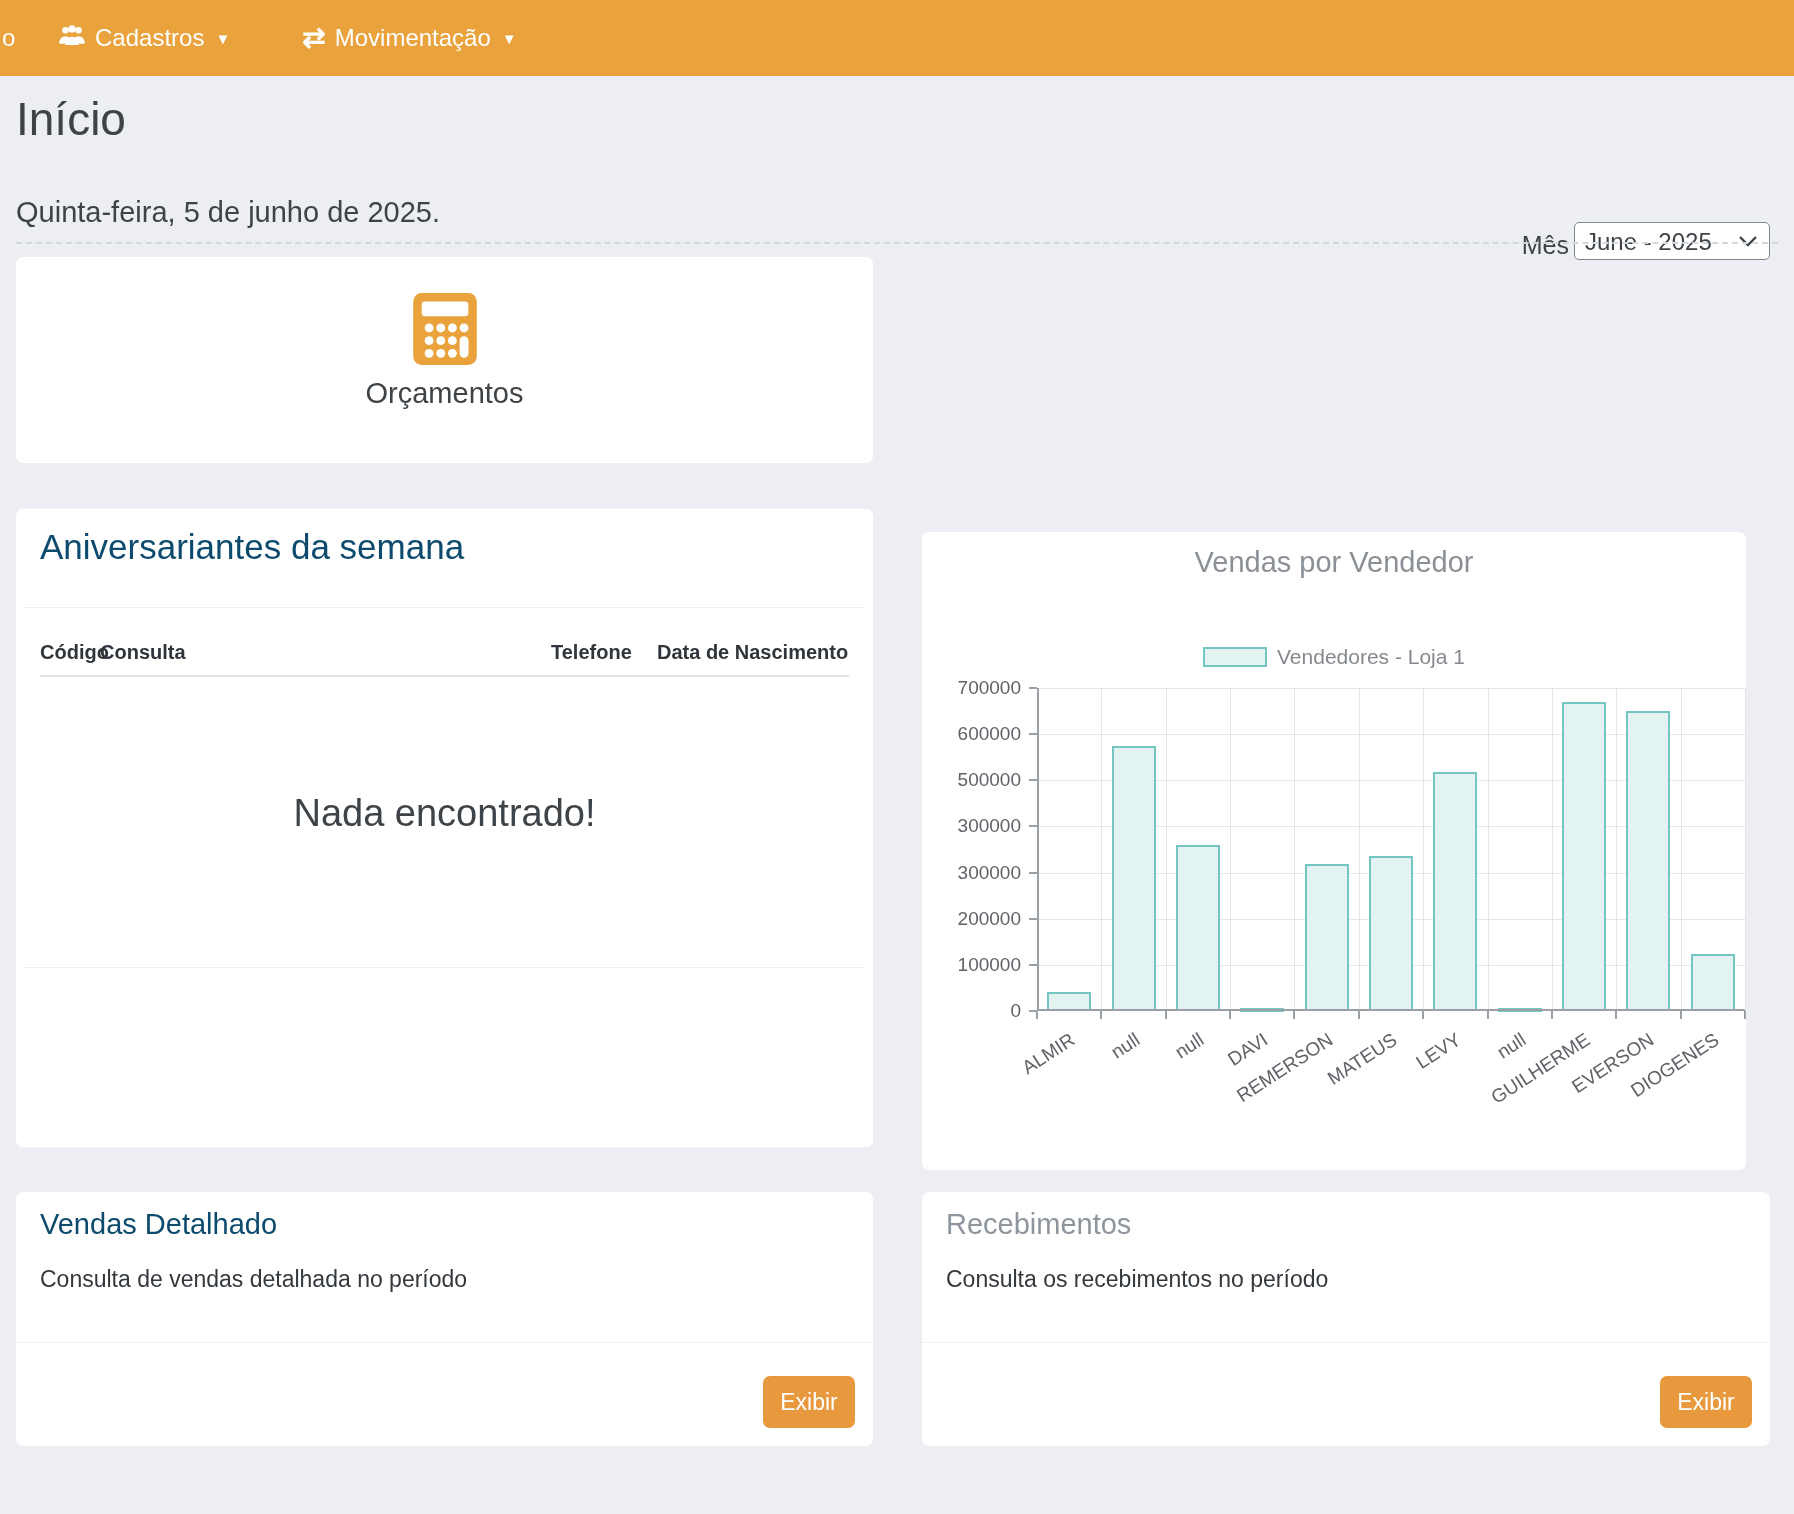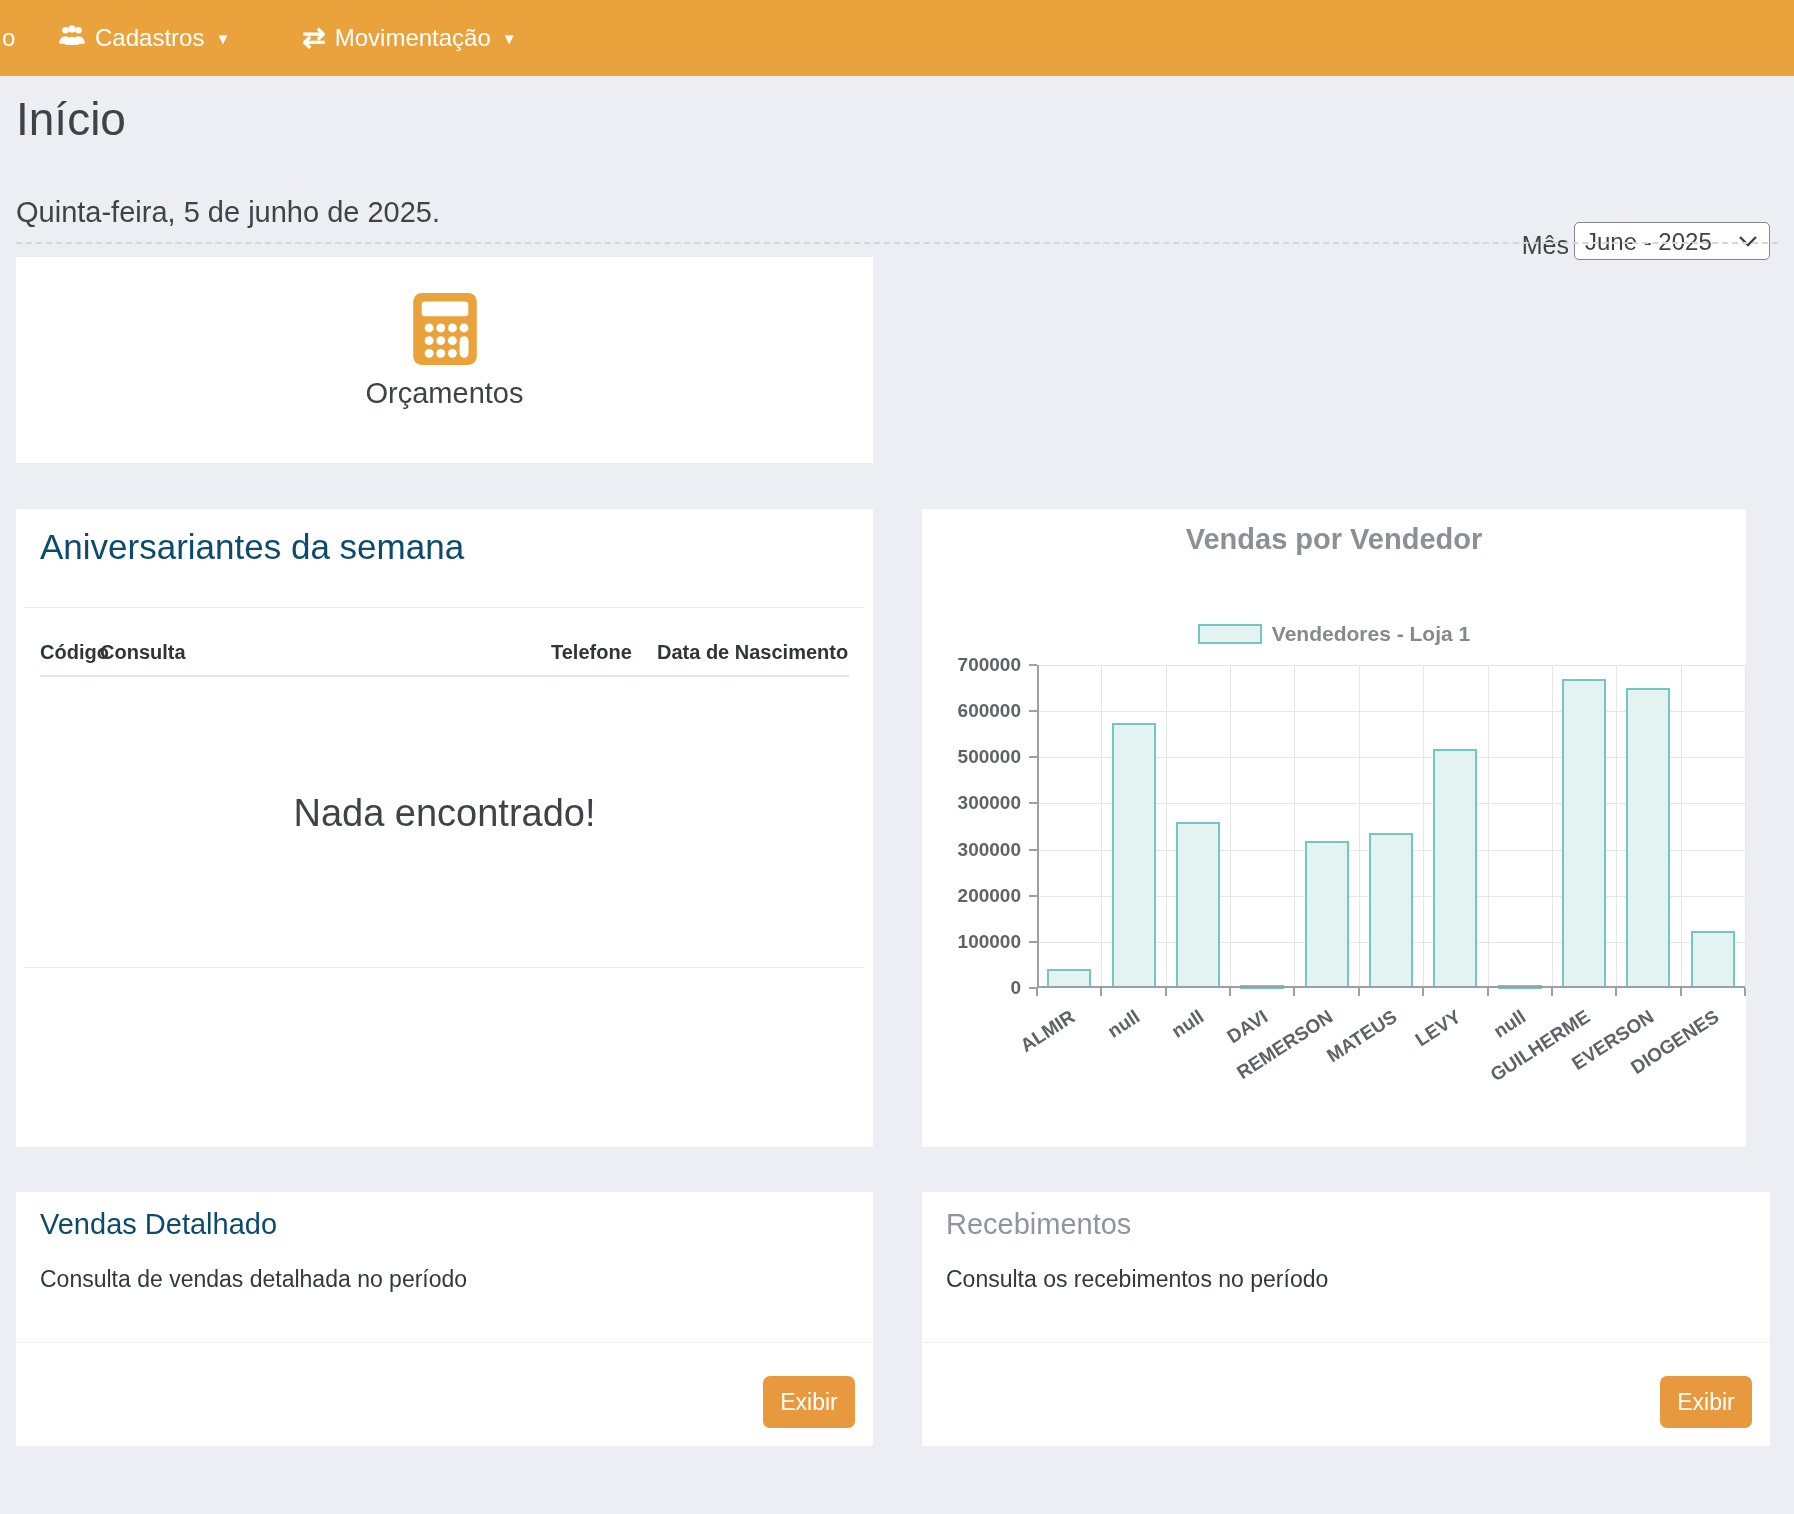--- a/index.html
+++ b/index.html
@@ -43,41 +43,41 @@
   .month-select-wrap { position:relative; }
   .month-select {
     appearance:none; -webkit-appearance:none;
     width:196px; height:38px; background:#fff; color:#3e4348;
     border:1px solid #81868c; border-radius:5px; font-family:inherit; font-size:24px;
     padding:0 40px 0 10px; cursor:pointer;
   }
   .select-chevron { position:absolute; right:12px; top:12px; pointer-events:none; }
 
   
-  .card { position:absolute; background:#fff; border-radius:1px; }
+  .card { position:absolute; background:#fff; border-radius:7px; }
   .card-orcamentos { left:16px; top:257px; width:857px; height:206px; cursor:pointer; }
   .calc-icon { position:absolute; left:50%; top:36px; transform:translateX(-50%); }
   .orcamentos-label { position:absolute; left:0; right:0; top:120px; text-align:center; font-size:29px; color:#3e4348; }
 
   .card-birthdays { left:16px; top:509px; width:857px; height:638px; }
   .bcard-title { position:absolute; left:24px; top:18px; font-size:35px; color:#0c4a6e; }
   .bcard-divider1 { position:absolute; left:8px; right:8px; top:98px; border-top:1px solid #eceef0; }
   .bcard-headrow {
     position:absolute; left:24px; right:24px; top:120px; height:48px;
     display:flex; align-items:center; border-bottom:2px solid #e2e5e8;
     font-size:20px; font-weight:bold; color:#2f353a;
   }
   .col-codigo { width:60px; }
   .col-cliente { flex:1; }
   .col-telefone { width:88px; }
   .col-nascimento { width:192px; margin-left:18px; }
   .empty-msg { position:absolute; left:0; right:0; top:283px; text-align:center; font-size:38px; color:#3e4348; }
   .bcard-divider2 { position:absolute; left:8px; right:8px; top:458px; border-top:1px solid #eceef0; }
 
-  .card-chart { left:922px; top:509px; width:824px; height:638px;font-weight:bold; }
+  .card-chart { left:922px; top:532px; width:824px; height:638px; }
   .chart-title { position:absolute; left:0; right:0; top:14px; text-align:center; font-size:29px; color:#8a9096; }
   .chart-legend { position:absolute; left:0; right:0; top:113px; display:flex; justify-content:center; align-items:center; gap:10px; }
   .legend-swatch { width:64px; height:20px; background:#e3f3f1; border:2px solid #74c6c2; }
   .legend-label { font-size:21px; color:#85898e; }
   .chart-canvas { position:absolute; left:0; top:0; width:100%; height:100%; }
   .grid-h { position:absolute; height:1px; background:#e4e6e8; }
   .grid-v { position:absolute; width:1px; background:#e4e6e8; }
   .tick-y { position:absolute; height:2px; background:#9aa0a5; }
   .tick-x { position:absolute; width:2px; background:#9aa0a5; }
   .ylab { position:absolute; text-align:right; font-size:19px; color:#5f6368; }

